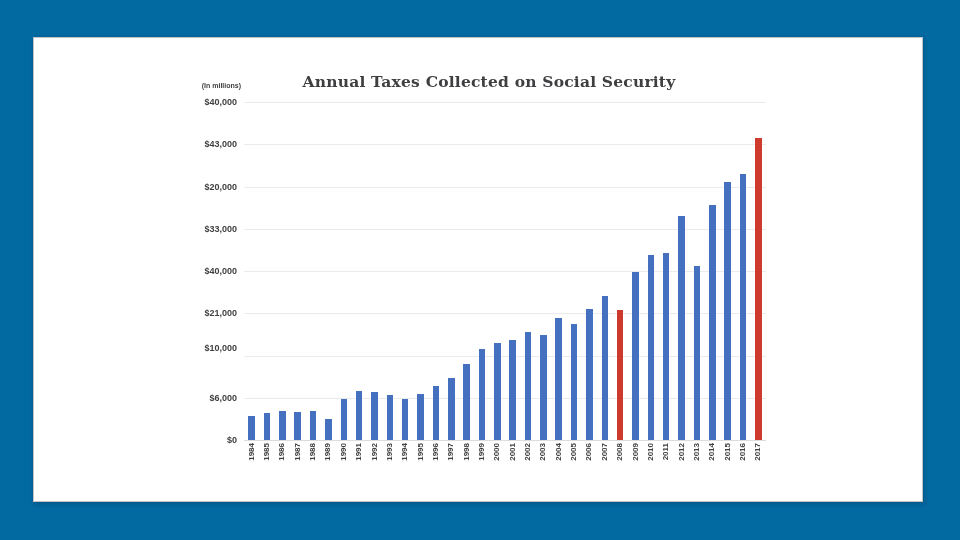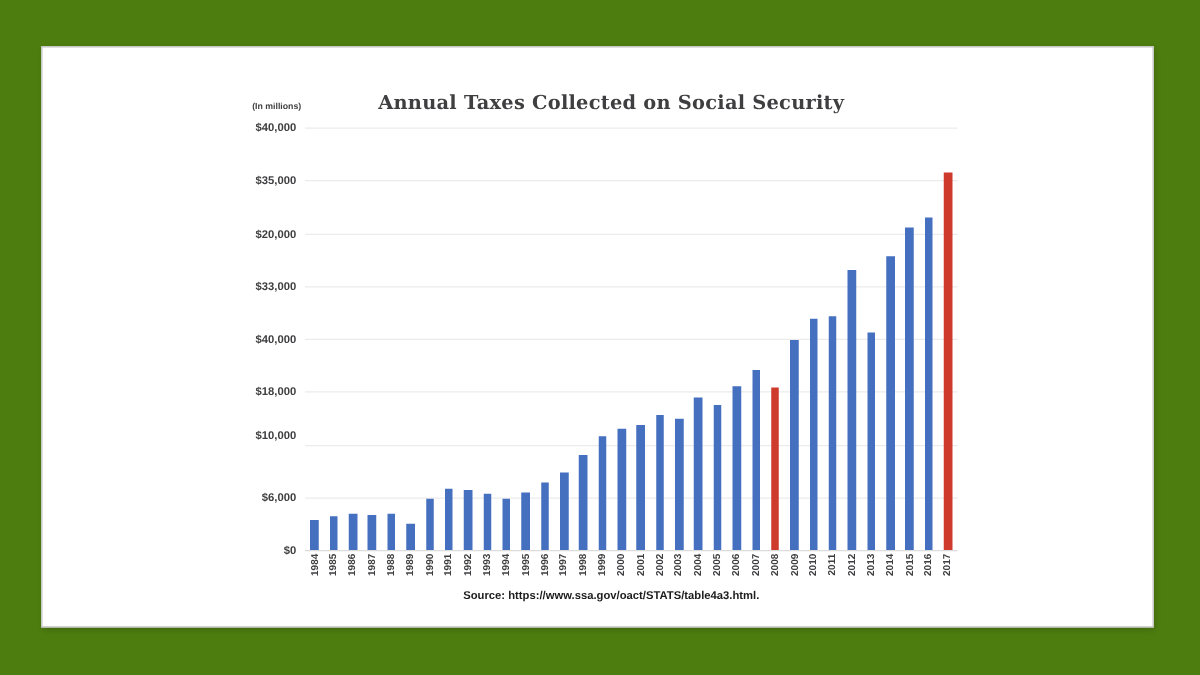--- a/index.html
+++ b/index.html
@@ -8,21 +8,21 @@
     width: 960px;
     height: 540px;
     font-family: "Liberation Sans", sans-serif;
     background: #e7e7e8;
     overflow: hidden;
   }
   .page {
     position: relative;
     width: 960px;
     height: 540px;
-    background: #4d7c0f;
+    background: #0369a1;
   }
   .slide {
     position: absolute;
     left: 33px;
     top: 37px;
     width: 890px;
     height: 465px;
     background: #ffffff;
     border: 1px solid #c2c2c4;
     box-shadow: 1px 2px 5px rgba(0,0,0,0.18);
@@ -112,29 +112,29 @@
     <div class="chart-title">Annual Taxes Collected on Social Security</div>
     <div class="units-label">(In millions)</div>
     <div class="plot" id="plot">
         <div class="gridline baseline" style="top: 338px;"></div>
         <div class="y-tick" style="top: 333px;">$0</div>
         <div class="gridline" style="top: 295.75px;"></div>
         <div class="y-tick" style="top: 290.75px;">$6,000</div>
         <div class="gridline" style="top: 253.5px;"></div>
         <div class="y-tick" style="top: 241px;">$10,000</div>
         <div class="gridline" style="top: 211.25px;"></div>
-        <div class="y-tick" style="top: 206.25px;">$18,000</div>
+        <div class="y-tick" style="top: 206.25px;">$21,000</div>
         <div class="gridline" style="top: 169px;"></div>
         <div class="y-tick" style="top: 164px;">$40,000</div>
         <div class="gridline" style="top: 126.75px;"></div>
         <div class="y-tick" style="top: 121.75px;">$33,000</div>
         <div class="gridline" style="top: 84.5px;"></div>
         <div class="y-tick" style="top: 79.5px;">$20,000</div>
         <div class="gridline" style="top: 42.25px;"></div>
-        <div class="y-tick" style="top: 37.25px;">$35,000</div>
+        <div class="y-tick" style="top: 37.25px;">$43,000</div>
         <div class="gridline" style="top: 0px;"></div>
         <div class="y-tick" style="top: -5px;">$40,000</div>
         <div class="bar" title="1984: 2800" style="left: 4.42647px; height: 23.66px; background: rgb(68, 112, 191);"></div>
         <div class="x-tick" style="left: -7.32353px; top: 350px;">1984</div>
         <div class="bar" title="1985: 3250" style="left: 19.7794px; height: 27.4625px; background: rgb(68, 112, 191);"></div>
         <div class="x-tick" style="left: 8.02941px; top: 350px;">1985</div>
         <div class="bar" title="1986: 3450" style="left: 35.1324px; height: 29.1525px; background: rgb(68, 112, 191);"></div>
         <div class="x-tick" style="left: 23.3824px; top: 350px;">1986</div>
         <div class="bar" title="1987: 3300" style="left: 50.4853px; height: 27.885px; background: rgb(68, 112, 191);"></div>
         <div class="x-tick" style="left: 38.7353px; top: 350px;">1987</div>
@@ -192,15 +192,14 @@
         <div class="x-tick" style="left: 437.912px; top: 350px;">2013</div>
         <div class="bar" title="2014: 27850" style="left: 465.015px; height: 235.333px; background: rgb(68, 112, 191);"></div>
         <div class="x-tick" style="left: 453.265px; top: 350px;">2014</div>
         <div class="bar" title="2015: 30550" style="left: 480.368px; height: 258.147px; background: rgb(68, 112, 191);"></div>
         <div class="x-tick" style="left: 468.618px; top: 350px;">2015</div>
         <div class="bar" title="2016: 31500" style="left: 495.721px; height: 266.175px; background: rgb(68, 112, 191);"></div>
         <div class="x-tick" style="left: 483.971px; top: 350px;">2016</div>
         <div class="bar" title="2017: 35750" style="left: 511.074px; height: 302.087px; background: rgb(206, 58, 43);"></div>
         <div class="x-tick" style="left: 499.324px; top: 350px;">2017</div>
       </div>
-    <div class="source-line">Source: https://www.ssa.gov/oact/STATS/table4a3.html.</div>
   </div>
 </div>
 
 </body></html>

